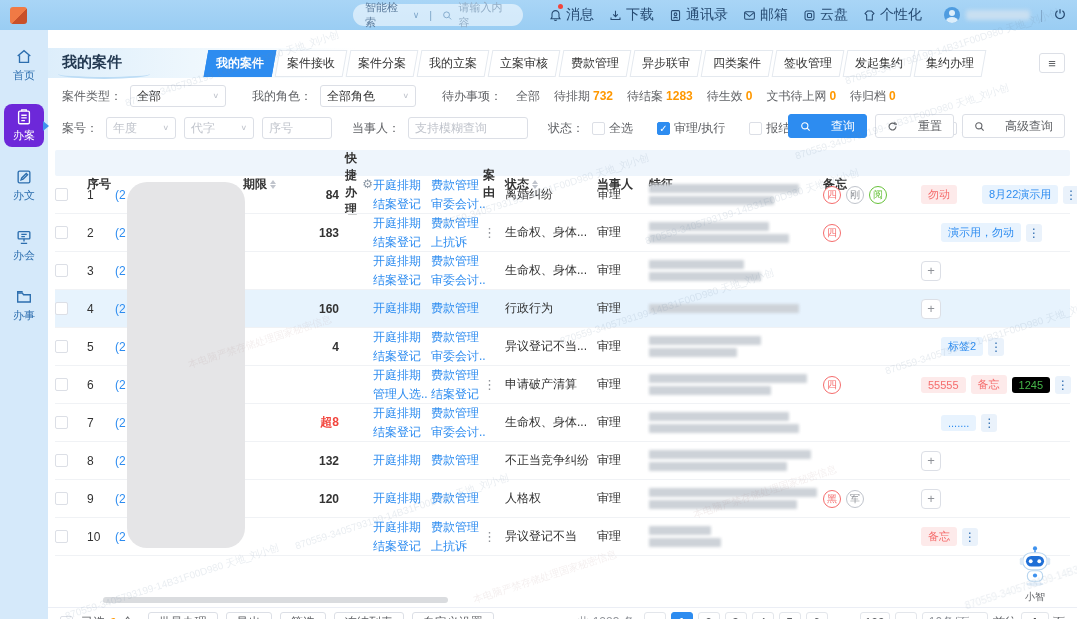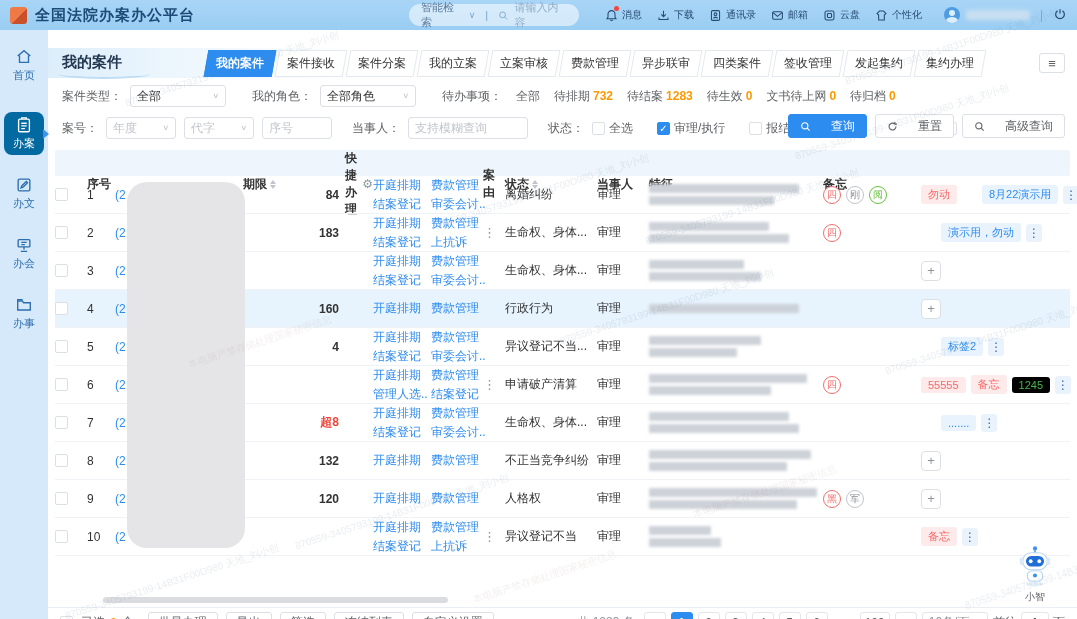--- a/index.html
+++ b/index.html
@@ -6,36 +6,36 @@
   html,body { width:1077px; height:619px; overflow:hidden;
     font-family:"Liberation Sans","DejaVu Sans",sans-serif; font-size:12px; color:#333; background:#fff; }
 
   
   .topbar { height:30px; background:linear-gradient(#a9d5f6,#9acdf3); display:flex; align-items:center; padding:0 10px; gap:8px; position:relative; z-index:20; }
   .logo { width:17px; height:17px; border-radius:3px; background:linear-gradient(135deg,#f07a45 0 55%,#c8502a 55%); flex:0 0 auto; }
   .app-title { font-size:15px; font-weight:bold; color:#1c4b77; letter-spacing:1px; }
   .search-pill { margin-left:auto; height:22px; background:rgba(255,255,255,.55); border-radius:12px; display:flex; align-items:center; padding:0 12px; gap:6px; color:#5d7d9e; font-size:11px; width:170px; }
   .search-pill .ph { color:#93aec7; }
   .topbar-actions { display:flex; align-items:center; gap:15px; margin-left:18px; }
-  .tb-act { display:flex; align-items:center; gap:4px; color:#274b72; font-size:10px; cursor:pointer; position:relative; }
+  .tb-act { display:flex; align-items:center; gap:4px; color:#274b72; font-size:14px; cursor:pointer; position:relative; }
   .tb-act svg { width:13px; height:13px; stroke:#274b72; fill:none; stroke-width:1.3; }
   .dot { position:absolute; top:-2px; left:9px; width:5px; height:5px; border-radius:50%; background:#f2453d; }
   .avatar-wrap { display:flex; align-items:center; gap:6px; margin-left:14px; }
   .avatar { width:16px; height:16px; border-radius:50%; background:#4f9ce0; position:relative; overflow:hidden; }
   .avatar::before { content:''; position:absolute; top:3px; left:5px; width:6px; height:6px; border-radius:50%; background:#dceefb; }
   .avatar::after { content:''; position:absolute; top:10px; left:2px; width:12px; height:8px; border-radius:50%; background:#dceefb; }
   .blurname { width:64px; height:10px; border-radius:2px; background:#c9dff1; filter:blur(2px); }
   .vdiv { color:#7ea6c9; margin:0 4px; }
   .power svg { width:14px; height:14px; stroke:#274b72; fill:none; stroke-width:1.4; }
 
   
   .sidebar { position:absolute; left:0; top:30px; bottom:0; width:48px; background:#d5e9fa; display:flex; flex-direction:column; align-items:center; padding-top:14px; gap:17px; z-index:15; }
   .side-item { width:40px; padding:4px 0; text-align:center; color:#2c6eae; font-size:11px; cursor:pointer; position:relative; border-radius:8px; }
   .side-item svg { width:18px; height:18px; stroke:#2c6eae; fill:none; stroke-width:1.5; display:block; margin:0 auto 2px; }
-  .side-item.active { background:#0369a1; color:#fff;margin-top:8px; }
+  .side-item.active { background:#6d28d9; color:#fff; }
   .side-item.active svg { stroke:#fff; }
   .side-item.active::after { content:''; position:absolute; right:-5px; top:50%; margin-top:-5px; border-top:5px solid transparent; border-bottom:5px solid transparent; border-left:6px solid #3f92ee; }
 
   
   .main { margin-left:48px; height:589px; position:relative; background:#fff; }
   .tabrow { margin-top:18px; height:30px; display:flex; align-items:center; padding-left:14px;
     background:linear-gradient(90deg,#ddeefb 0,#eef7fd 14%,#fff 30%); }
   .page-title { font-size:15px; font-weight:bold; color:#243a52; position:relative; padding-bottom:2px; }
   .page-title::after { content:''; position:absolute; left:-4px; bottom:-5px; width:92px; height:8px; border-bottom:2px solid #bcdcf5; border-radius:50%; }
   .tabs { display:flex; gap:3px; margin-left:84px; }
@@ -123,21 +123,20 @@
   .mascot .lbl { font-size:10px; color:#606266; }
   .wmlayer { position:fixed; inset:0; pointer-events:none; z-index:40; }
   .wm { position:absolute; white-space:nowrap; font-size:10px; color:rgba(120,140,165,.16); transform:rotate(-18deg); }
   .wm.notice { color:rgba(170,130,130,.13); }
 </style>
 </head>
 <body>
 
 <div class="topbar">
   <div class="logo"></div>
-  <div class="app-title">全国法院办案办公平台</div>
   <div class="search-pill">
     <span>智能检索</span>
     <span class="caret" style="color:#7ea6c9;font-size:9px;">∨</span>
     <span class="vdiv">|</span>
     <svg width="11" height="11" viewBox="0 0 16 16">
         <circle cx="7" cy="7" r="4.5" fill="none" stroke="#7ea6c9" stroke-width="1.4"></circle>
         <path d="M10.5 10.5L14 14" stroke="#7ea6c9" stroke-width="1.4"></path>
       </svg>
     <span class="ph">请输入内容</span>
   </div>

